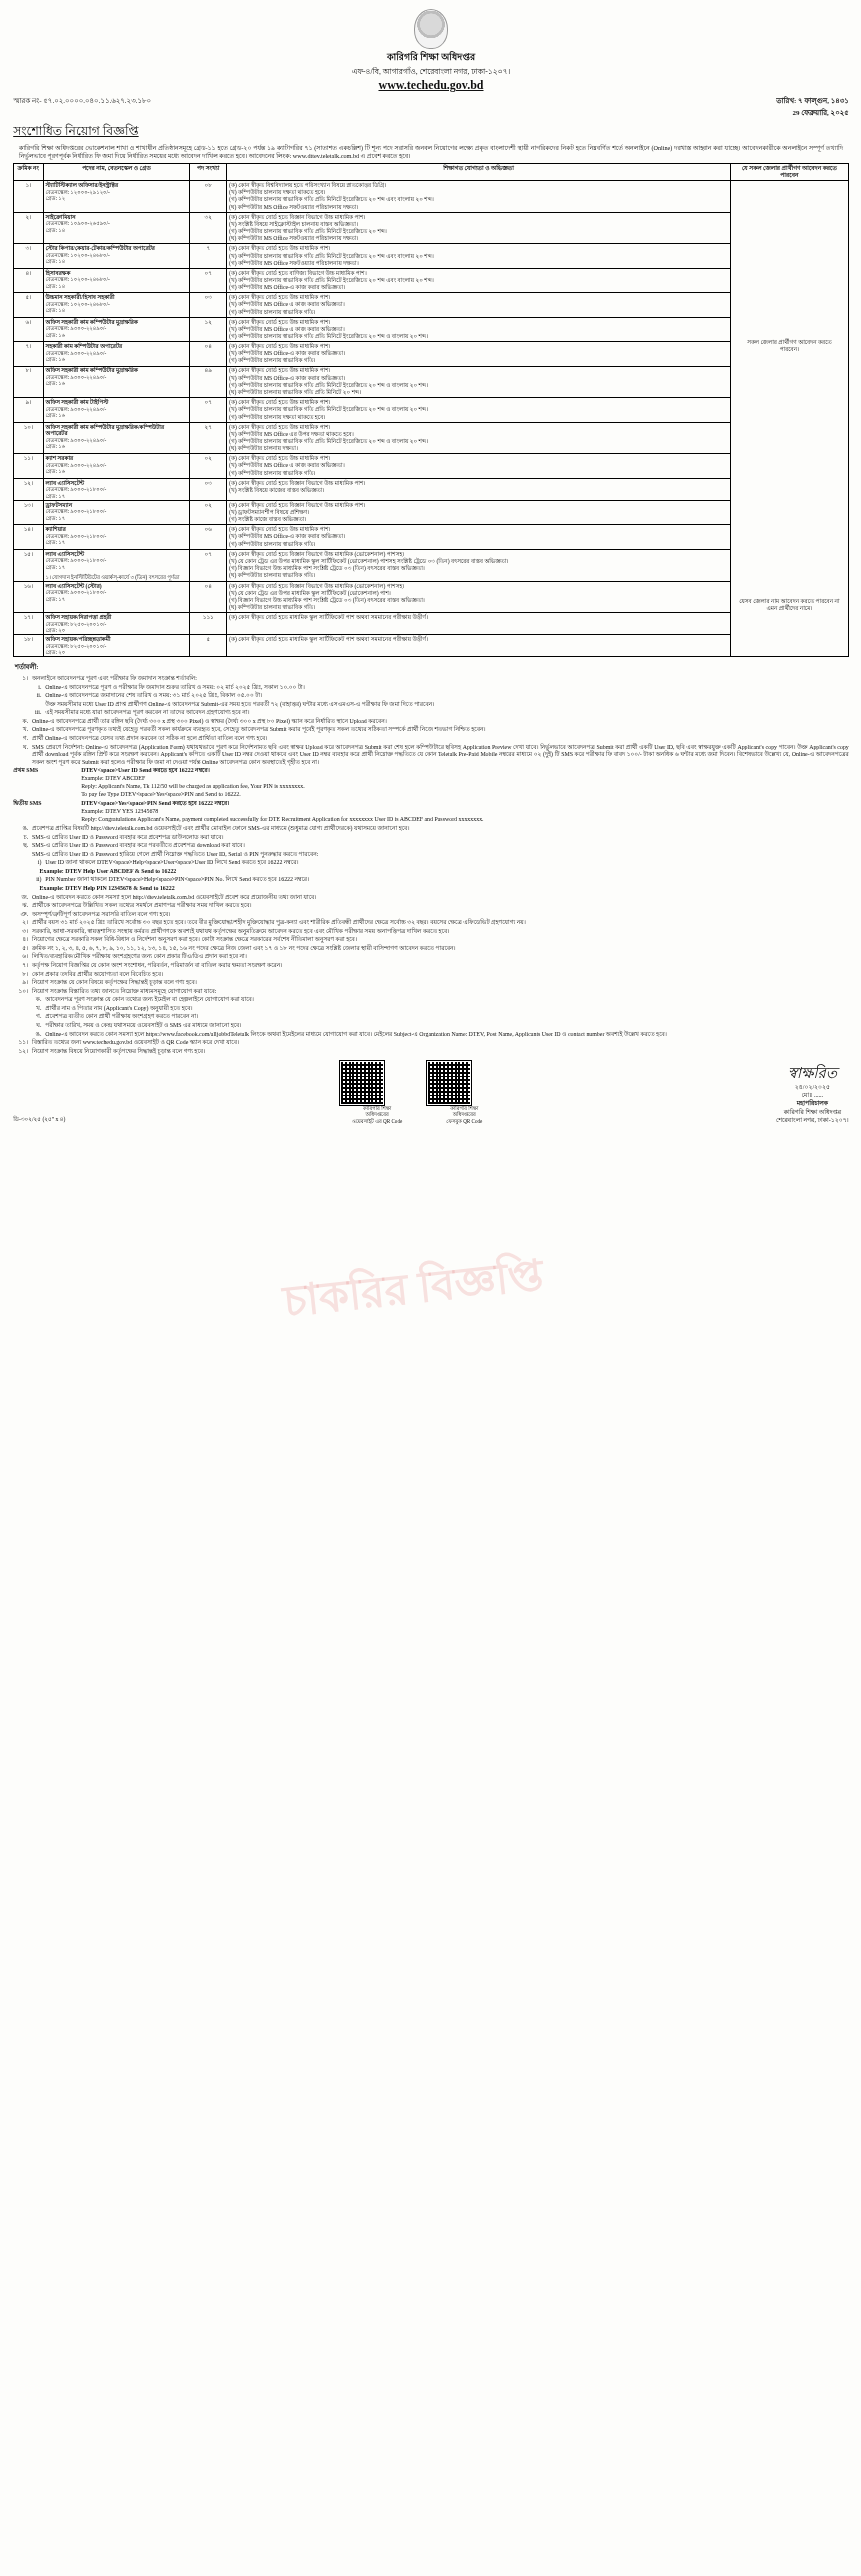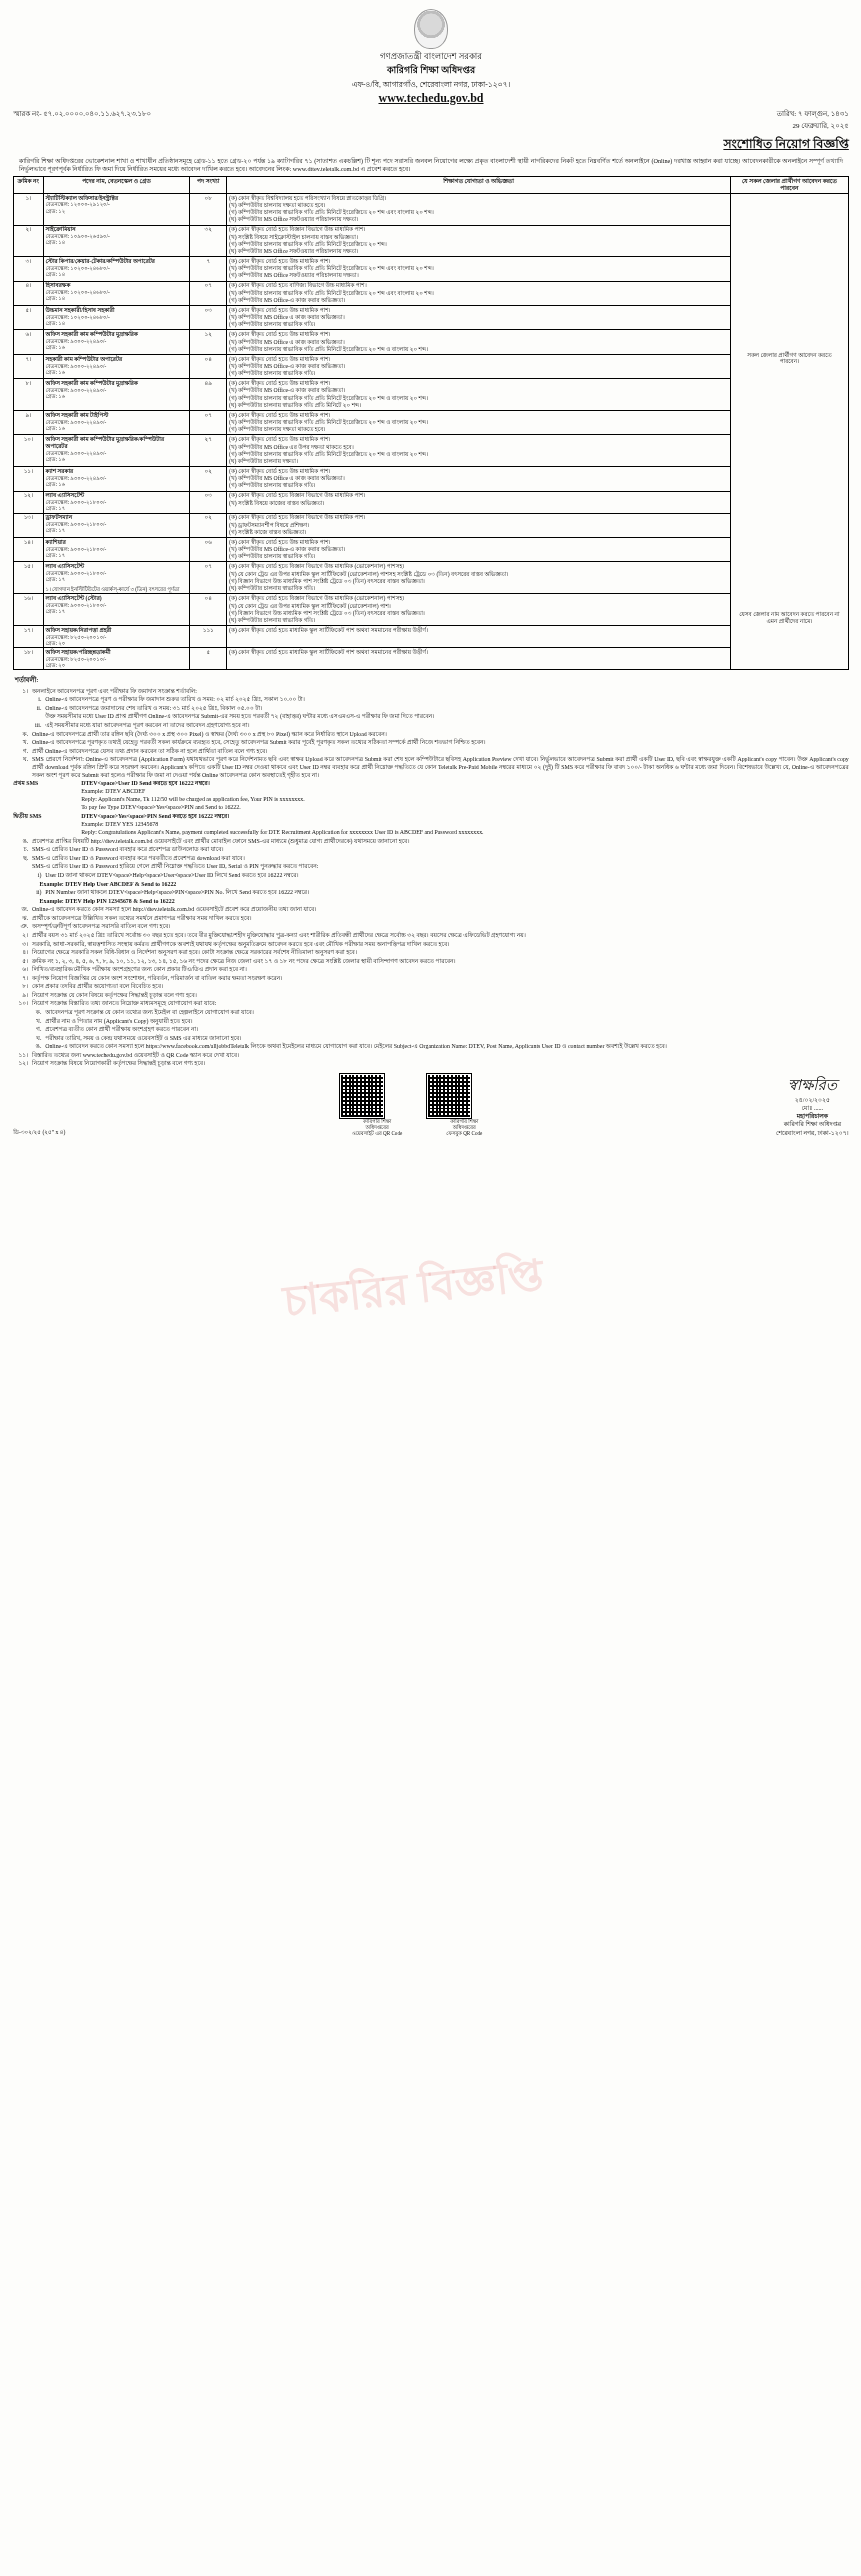--- a/index.html
+++ b/index.html
@@ -21,21 +21,21 @@
   .b{font-weight:bold;}
   .hdr-govt{font-size:8.5px;line-height:1.5;}
   .hdr-min{font-size:9.4px;font-weight:bold;}
   .hdr-addr{font-size:7.6px;}
   .hdr-web{font-size:12px;font-weight:bold;text-decoration:underline;}
   .title-bar{
     display:flex;justify-content:space-between;align-items:flex-start;
     font-size:7px;margin-top:1.9px;
   }
   .big-title{
-    text-align:right;font-size:12.3px;font-weight:bold;
+    text-align:left;font-size:12.3px;font-weight:normal;
     text-decoration:underline;margin:2.8px 0 1.9px 0;
   }
   .para{font-size:6.2px;line-height:1.35;text-align:justify;margin:0 5.7px 2.8px 5.7px;}
   table.main{
     width:100%;border-collapse:collapse;table-layout:fixed;
   }
   table.main th, table.main td{
     border:0.9px solid #000;padding:0.9px 1.9px;vertical-align:top;
     font-size:5.7px;line-height:1.18;
   }
@@ -78,32 +78,31 @@
   .sig{text-align:center;font-size:6.1px;line-height:1.35;}
   .sig .scribble{font-family:"DejaVu Serif", serif;font-size:15px;font-style:italic;}
   .memo{font-size:5.7px;}
   .flexrow{display:flex;gap:13.2px;align-items:flex-start;}
   .logo{
     width:32px;height:38px;margin:0 auto 0.9px auto;
     background:radial-gradient(circle at 50% 38%, #d9d9d9 0 38%, #bdbdbd 39% 48%, #f3f3f3 49% 100%);
     border-radius:50% 50% 46% 46%;
     border:0.9px solid #999;
   }
-  .right{text-align:right;}
+  .right{text-align:right;font-weight:bold;}
 </style>
 </head>
 <body>
 
 <div id="page">
 
   <div class="watermark">চাকরির বিজ্ঞপ্তি</div>
 
   <div class="center">
     <div class="logo"></div>
-    <div class="hdr-govt">গণপ্রজাতন্ত্রী বাংলাদেশ সরকার</div>
     <div class="hdr-min">কারিগরি শিক্ষা অধিদপ্তর</div>
     <div class="hdr-addr">এফ-৪/বি, আগারগাঁও, শেরেবাংলা নগর, ঢাকা-১২০৭।</div>
     <div class="hdr-web">www.techedu.gov.bd</div>
   </div>
 
   <div class="title-bar">
     <div>স্মারক নং- ৫৭.০২.০০০০.০৪০.১১.৬২৭.২৩.১৮০</div>
     <div class="right">
       <div><span>তারিখ:</span>
         <span>৭ ফাল্গুন, ১৪৩১</span></div>

